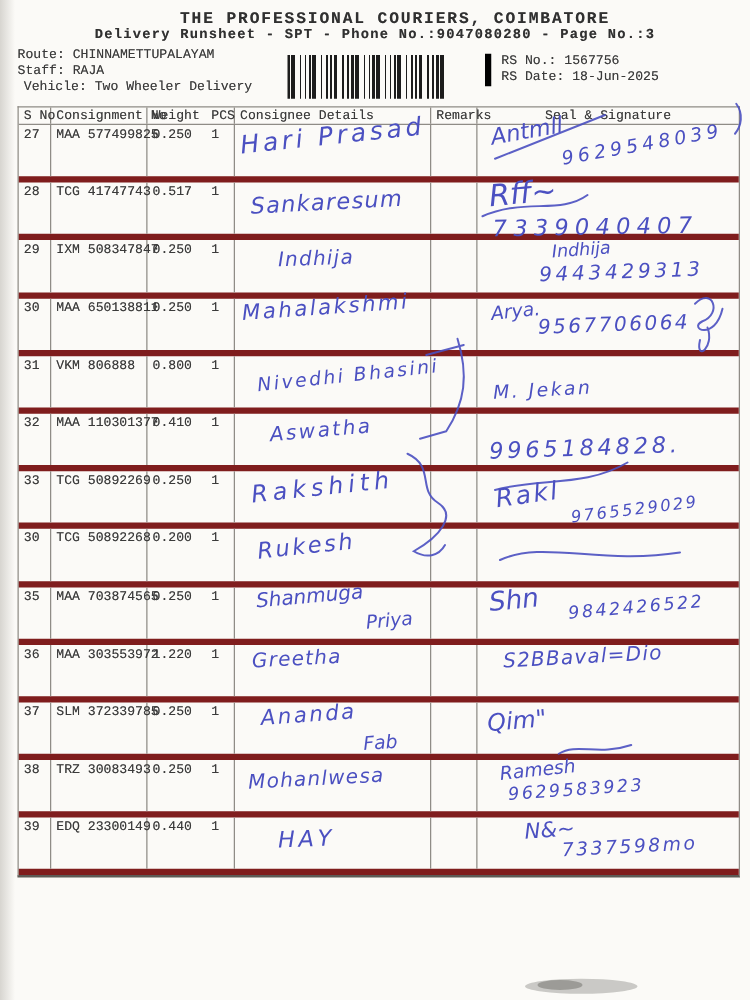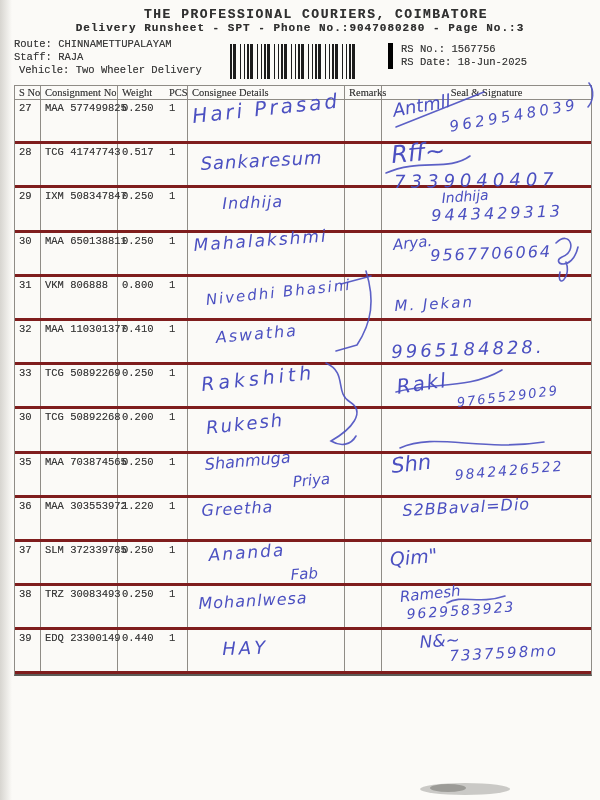--- a/index.html
+++ b/index.html
@@ -28,28 +28,28 @@
       #1c1c1c 0 2px,transparent 2px 3px,
       #1c1c1c 3px 6px,transparent 6px 10px,
       #1c1c1c 10px 11px,transparent 11px 14px,
       #1c1c1c 14px 15px,transparent 15px 17px);}
   .meta-right{position:absolute;left:388px;top:43px;font-size:10.5px;line-height:13px;
     border-left:5px solid #000000;padding-left:8px;}
   
   .tbl{position:absolute;left:14px;top:85px;width:576px;
     border:1px solid #8f8c86;border-bottom:2px solid #5c5a55;}
   .trow{display:grid;grid-template-columns:26px 77px 43px 27px 157px 37px 1fr;
-    height:41.2px;border-bottom:3px solid #7f1d1d;}
+    height:41.2px;border-bottom:5px solid #7f1d1d;}
   .trow.thead{height:13px;border-bottom:1px solid #8f8c86;}
   .cell{position:relative;border-right:1px solid #8f8c86;
     font-size:10.5px;padding:2px 0 0 4px;overflow:visible;white-space:nowrap;}
   .cell.c-weight{border-right:none;}
   .cell.c-pcs{padding-left:8px;}
   .cell.c-seal{border-right:none;}
-  .thead .cell{padding-top:1px;font-family:Liberation Serif, serif;}
+  .thead .cell{padding-top:1px;}
   .thead .c-seal{text-align:center;padding-left:0;}
   
   .hw span{position:absolute;display:block;white-space:nowrap;
     font-family:"DejaVu Sans",sans-serif;font-style:italic;
     color:#4b50c1;transform-origin:left top;}
   
   .r27 .hwc1{left:3px;top:4px;font-size:20px;letter-spacing:3px;transform:rotate(-6deg);}
   .r28 .hwc1{left:12px;top:9px;font-size:18px;letter-spacing:1px;transform:rotate(-3deg);}
   .r29 .hwc1{left:34px;top:6px;font-size:16px;letter-spacing:1px;transform:rotate(-2deg);}
   .r30 .hwc1{left:5px;top:2px;font-size:17px;letter-spacing:2px;transform:rotate(-4deg);}

